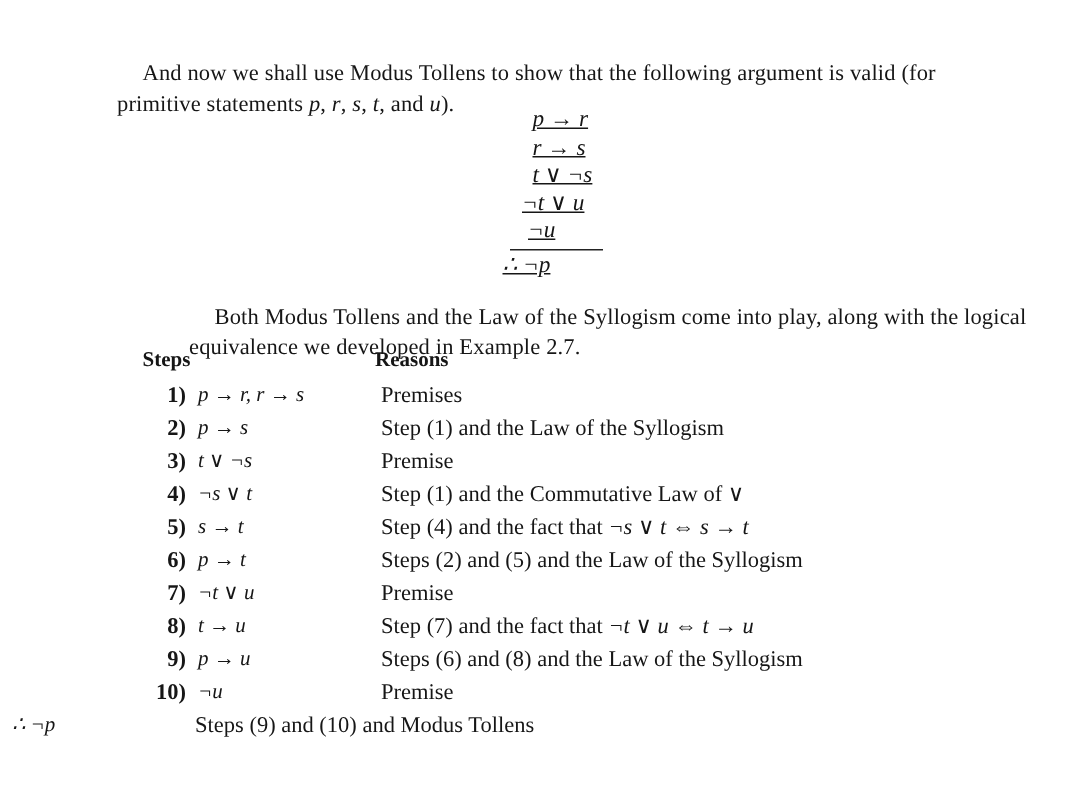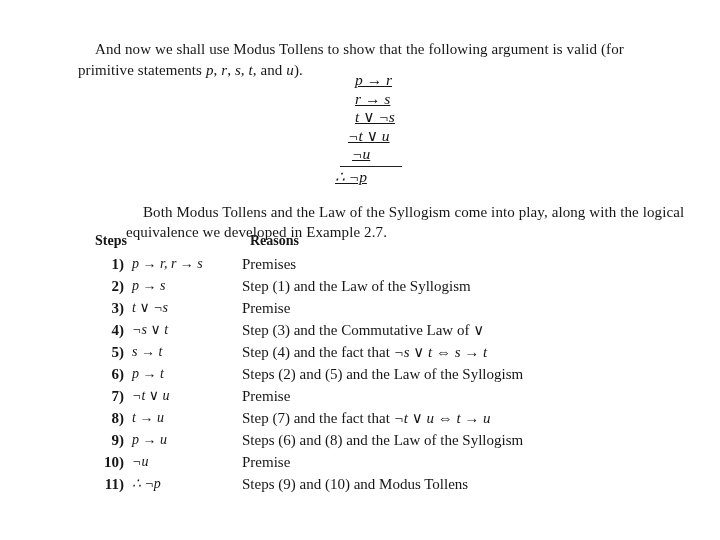--- a/index.html
+++ b/index.html
@@ -94,20 +94,21 @@
     font-size: 15px;
   }
   .pstmt {
     width: 110px;
     margin-left: 8px;
     font-style: italic;
     font-size: 14px;
   }
   .preason {
     font-size: 15px;
+    margin-left: 12px;
   }
 </style>
 </head>
 <body>
 
 <div class="page">
 
   <p class="para intro"><span>And now we shall use Modus Tollens to show that the following argument is valid (for primitive statements </span><span class="it">p</span><span>, </span><span class="it">r</span><span>, </span><span class="it">s</span><span>, </span><span class="it">t</span><span>, and </span><span class="it">u</span><span>).</span></p>
 
   <div class="argument">
@@ -138,21 +139,21 @@
         <div class="preason"><span>Step (1) and the Law of the Syllogism</span></div>
       </div>
       <div class="prow">
         <div class="pnum">3)</div>
         <div class="pstmt">t ∨ ¬s</div>
         <div class="preason"><span>Premise</span></div>
       </div>
       <div class="prow">
         <div class="pnum">4)</div>
         <div class="pstmt">¬s ∨ t</div>
-        <div class="preason"><span>Step (3) and the Commutative Law of </span><span class="it">∨</span></div>
+        <div class="preason"><span>Step (1) and the Commutative Law of </span><span class="it">∨</span></div>
       </div>
       <div class="prow">
         <div class="pnum">5)</div>
         <div class="pstmt">s → t</div>
         <div class="preason"><span>Step (4) and the fact that </span><span class="it">¬s ∨ t ⇔ s → t</span></div>
       </div>
       <div class="prow">
         <div class="pnum">6)</div>
         <div class="pstmt">p → t</div>
         <div class="preason"><span>Steps (2) and (5) and the Law of the Syllogism</span></div>
@@ -171,19 +172,18 @@
         <div class="pnum">9)</div>
         <div class="pstmt">p → u</div>
         <div class="preason"><span>Steps (6) and (8) and the Law of the Syllogism</span></div>
       </div>
       <div class="prow">
         <div class="pnum">10)</div>
         <div class="pstmt">¬u</div>
         <div class="preason"><span>Premise</span></div>
       </div>
       <div class="prow">
-        <div class="pnum">11)</div>
         <div class="pstmt">∴ ¬p</div>
         <div class="preason"><span>Steps (9) and (10) and Modus Tollens</span></div>
       </div>
     </div>
 
 </div>
 
 </body></html>

